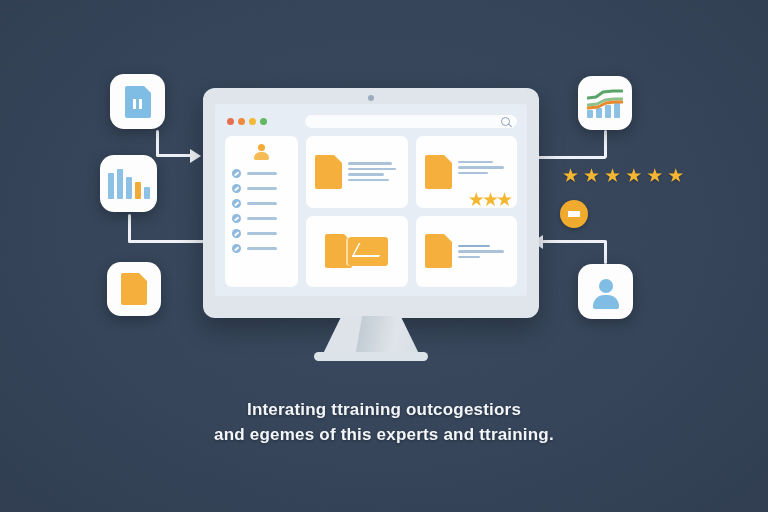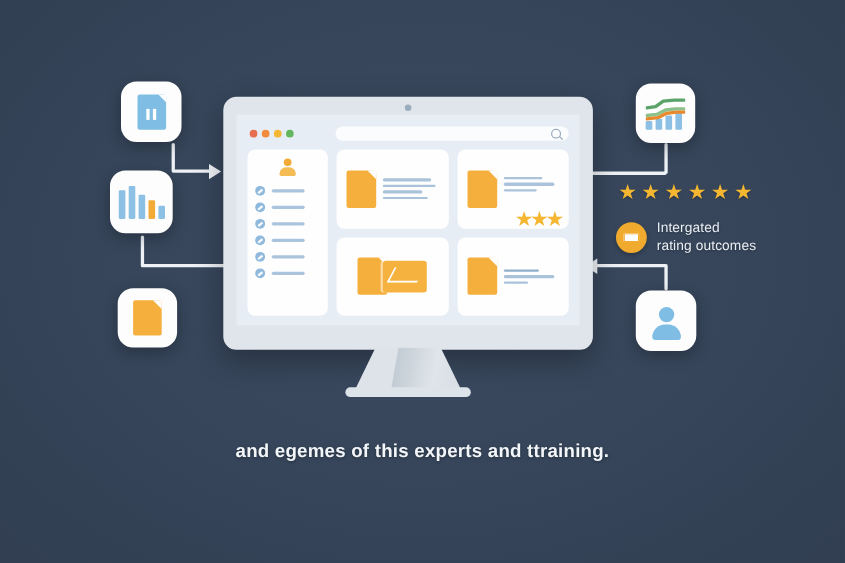--- a/index.html
+++ b/index.html
@@ -445,23 +445,20 @@
     <span class="star">★</span>
     <span class="star">★</span>
     <span class="star">★</span>
     <span class="star">★</span>
     <span class="star">★</span>
     <span class="star">★</span>
   </div>
 
   <div class="badge-row">
     <div class="badge-circle"></div>
-    <div class="badge-text">
-      <div>Intergated</div>
-      <div>rating outcomes</div>
-    </div>
   </div>
 
   <div class="caption">
+    <div>Interating ttraining outcogestiors</div>
     <div>and egemes of this experts and ttraining.</div>
   </div>
 
 </div>
 
 </body></html>

